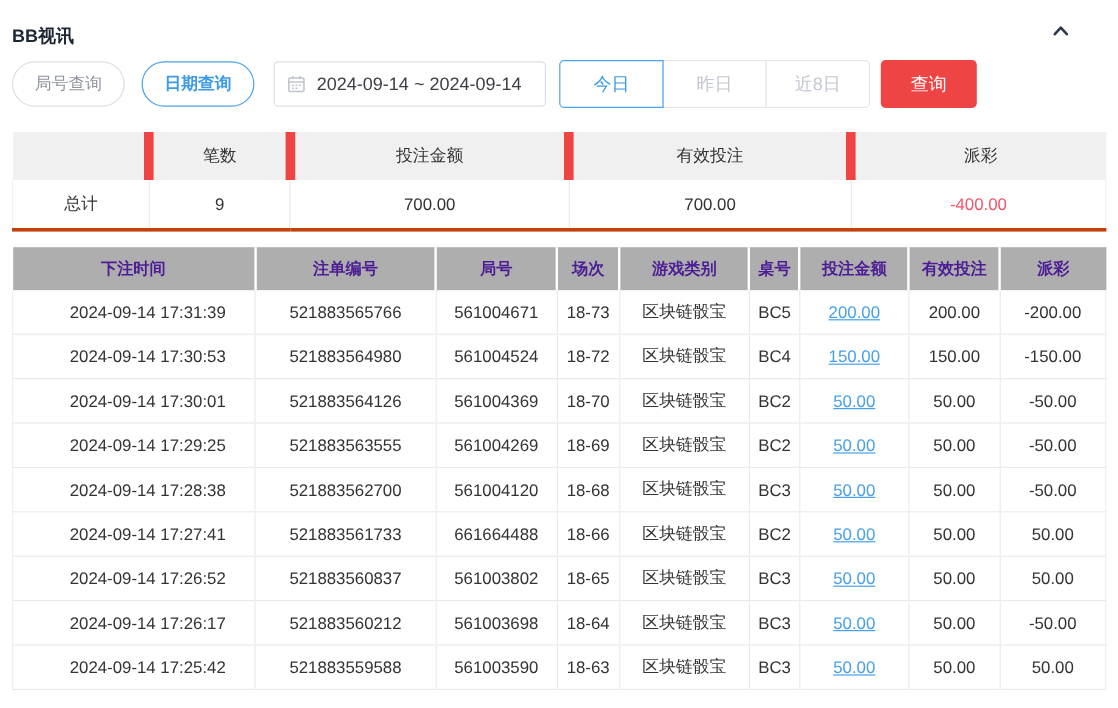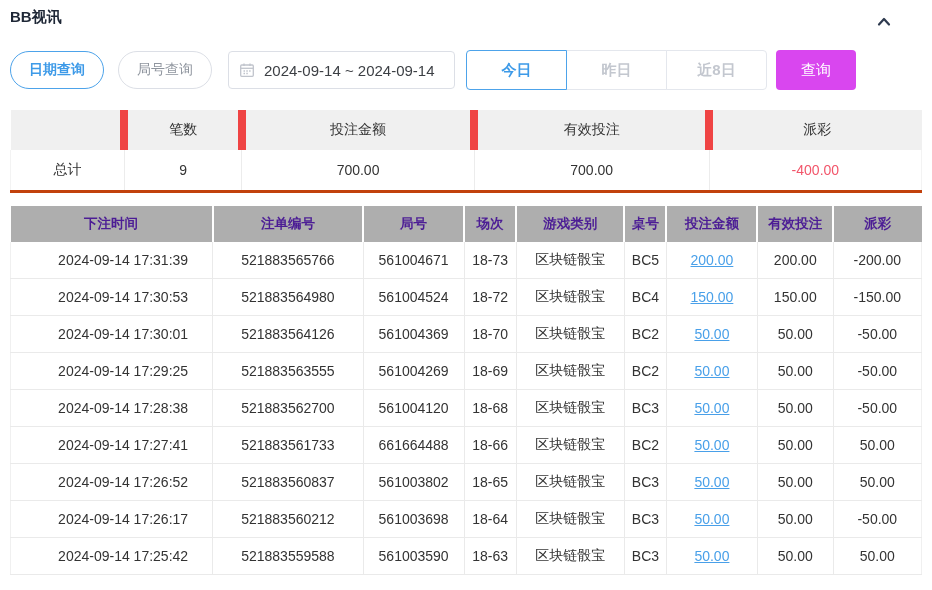--- a/index.html
+++ b/index.html
@@ -5,21 +5,21 @@
   * { box-sizing: border-box; }
   html, body { margin: 0; padding: 0; background: #fff; }
   body {
     width: 932px; height: 590px;
     font-family: "Liberation Sans", "DejaVu Sans", sans-serif;
     color: #333; overflow: hidden;
   }
   .page { padding: 8px 10px; }
 
   
-  .panel-header { display: flex; justify-content: space-between; align-items: flex-start; height: 32px; }
+  .panel-header { display: flex; justify-content: space-between; align-items: flex-end; height: 32px; }
   .panel-title { font-size: 15px; font-weight: bold; color: #1e2736; }
   .collapse-btn {
     width: 28px; height: 28px; display: flex; align-items: center; justify-content: center;
     background: none; border: none; cursor: pointer; padding: 0; margin-right: 24px;
   }
 
   
   .filter-bar { display: flex; align-items: center; margin-top: 10px; height: 40px; }
   .pill {
     height: 38px; padding: 0 18px; border-radius: 19px; border: 1px solid #dcdfe6;
@@ -31,31 +31,30 @@
 
   .date-input {
     margin-left: 16px; width: 227px; height: 38px; border: 1px solid #dcdfe6;
     border-radius: 4px; display: flex; align-items: center; padding: 0 10px;
     font-size: 15px; color: #3c3f44; background: #fff; cursor: pointer;
   }
   .calendar-icon { display: flex; margin-right: 9px; }
 
   .segmented { display: flex; margin-left: 11px; }
   .seg-btn {
-    width: 101px; height: 40px; background: #fff; border: 1px solid #e4e7ed;
+    width: 87px; height: 40px; background: #fff; border: 1px solid #e4e7ed;
     color: #c3c7cf; font-size: 15px; cursor: pointer; margin-left: -1px;
     font-family: inherit;
-    font-weight: bold;
   }
   .seg-btn:first-child { border-radius: 4px 0 0 4px; margin-left: 0; }
   .seg-btn:last-child { border-radius: 0 4px 4px 0; }
   .seg-btn.active { border-color: #4da3ea; color: #3d9ae8; position: relative; z-index: 1; }
 
   .search-btn {
-    margin-left: 9px; width: 80px; height: 40px; background: #d946ef; color: #fff;
+    margin-left: 9px; width: 80px; height: 40px; background: #ef4444; color: #fff;
     border: none; border-radius: 4px; font-size: 15px; cursor: pointer; font-family: inherit;
   }
 
   
   table { border-collapse: collapse; table-layout: fixed; }
   .summary-table { width: 912px; margin-top: 20px; font-size: 14px; }
   .summary-table th {
     background: #f0f0f0; height: 40px; font-weight: normal; color: #333; text-align: center;
   }
   .summary-table th + th { border-left: 8px solid #ef4444; }
@@ -95,22 +94,22 @@
       <span style="display:flex;">
         <svg width="20" height="20" viewBox="0 0 20 20">
           <polyline points="5,12.5 10,7 15,12.5" fill="none" stroke="#2e3a4f" stroke-width="2.2" stroke-linecap="round" stroke-linejoin="round"></polyline>
         </svg>
       </span>
     </button>
   </div>
 
   <div class="filter-bar">
     <span id="query-tabs" style="display:flex;">
+        <button class="pill">局号查询</button>
         <button class="pill active">日期查询</button>
-        <button class="pill">局号查询</button>
       </span>
 
     <div class="date-input">
       <span class="calendar-icon">
         <svg width="16" height="16" viewBox="0 0 16 16" fill="none" stroke="#c0c4cc" stroke-width="1.3">
           <rect x="1.7" y="3" width="12.6" height="11.3" rx="1"></rect>
           <line x1="1.7" y1="6.3" x2="14.3" y2="6.3"></line>
           <line x1="5" y1="1.4" x2="5" y2="4"></line>
           <line x1="11" y1="1.4" x2="11" y2="4"></line>
           <line x1="4.5" y1="9" x2="6" y2="9"></line>

